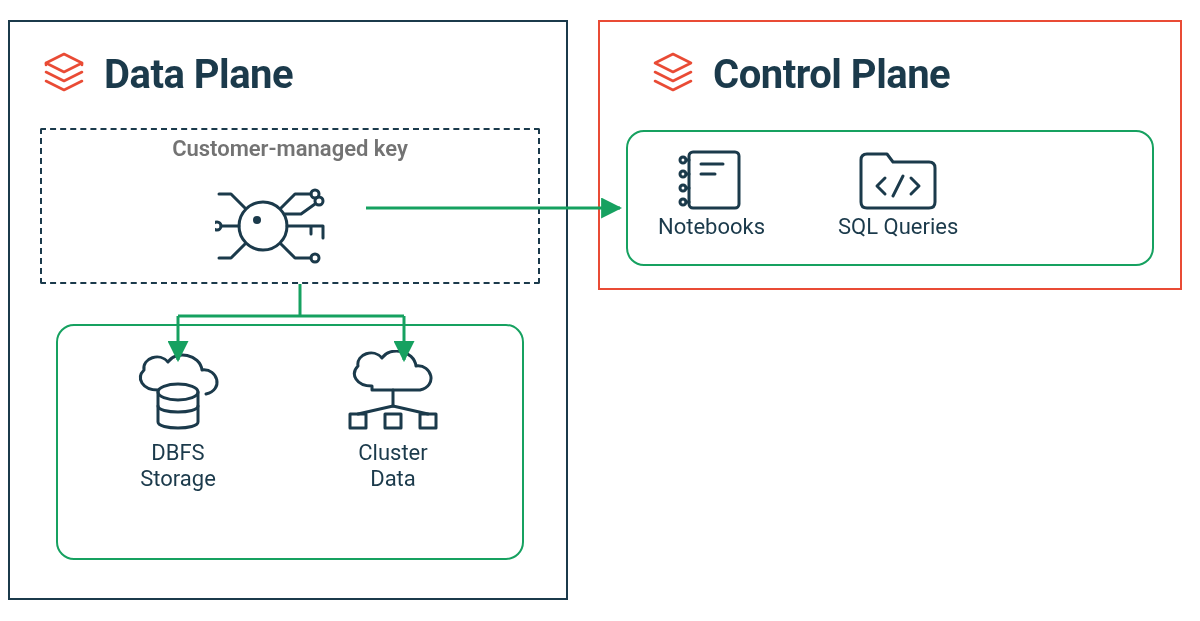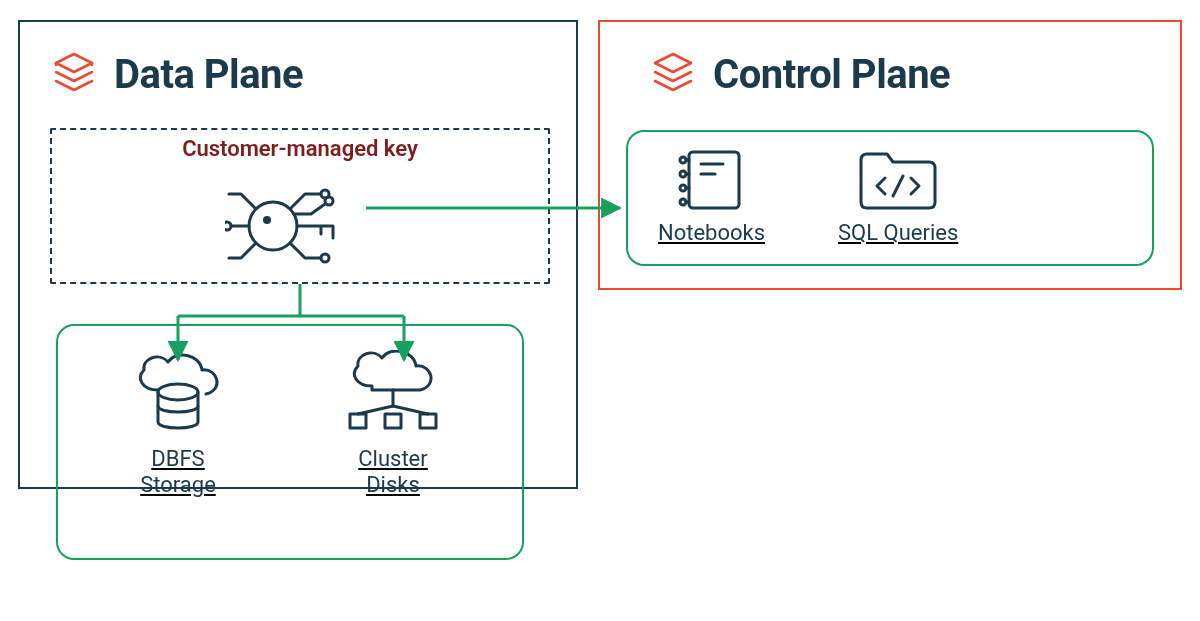--- a/index.html
+++ b/index.html
@@ -26,41 +26,41 @@
   .panel-title {
     font-size: 40px;
     font-weight: 700;
     color: #1b3a4b;
     letter-spacing: -0.5px;
   }
   .logo-stack { flex-shrink: 0; }
 
   
   #data-plane {
-    left: 18px; top: 20px;
-    width: 560px; height: 469px;
+    left: 8px; top: 20px;
+    width: 560px; height: 580px;
     border-color: #1b3a4b;
   }
   
   #control-plane {
     left: 598px; top: 20px;
     width: 584px; height: 270px;
     border-color: #e94b35;
     padding-left: 19px;
   }
 
   .dashed-box {
     position: absolute;
     left: 30px; top: 106px;
     width: 500px; height: 156px;
     border: 2px dashed #1b3a4b;
     border-radius: 2px;
   }
   .dashed-title {
-    color: #7f1d1d;
+    color: #737373;
     font-weight: 600;
     font-size: 22px;
     text-align: center;
     margin-top: 6px;
   }
   .key-icon {
     position: absolute;
     left: 50%; top: 44px;
     transform: translateX(-50%);
   }
@@ -77,22 +77,20 @@
   #control-plane-resources {
     left: 626px; top: 130px;
     width: 528px; height: 136px;
   }
 
   .resource {
     position: absolute;
     display: flex;
     flex-direction: column;
     align-items: center;
-    gap: 6px;
-    text-decoration: underline;
   }
   .resource-label {
     color: #1b3a4b;
     font-size: 22px;
     text-align: center;
     line-height: 1.2;
   }
 
   
   svg.overlay {
@@ -163,21 +161,21 @@
       <g fill="none" stroke="#1b3a4b" stroke-width="3" stroke-linecap="round" stroke-linejoin="round">
         <path d="M34 36 C18 36 12 24 20 16 C18 4 36 -2 44 8 C52 -4 76 0 78 16 C94 14 100 36 82 40 L34 40 Z"></path>
         <path d="M55 40 L55 56"></path>
         <path d="M20 64 L55 56 L90 64"></path>
         <rect x="12" y="64" width="16" height="14"></rect>
         <rect x="47" y="64" width="16" height="14"></rect>
         <rect x="82" y="64" width="16" height="14"></rect>
       </g>
     </svg>
     <div class="resource-label" style="white-space:pre-line;">Cluster
-Disks</div>
+Data</div>
   </div>
 </div>
 
 <div id="control-plane" class="panel">
   <div class="panel-header">
     <svg class="logo-stack" width="48" height="48" viewBox="0 0 48 48">
       <g fill="none" stroke="#e94b35" stroke-width="2.6" stroke-linejoin="round" stroke-linecap="round">
         <path d="M24 4 L42 13 L24 22 L6 13 Z"></path>
         <path d="M6 22 L24 31 L42 22"></path>
         <path d="M6 31 L24 40 L42 31"></path>

